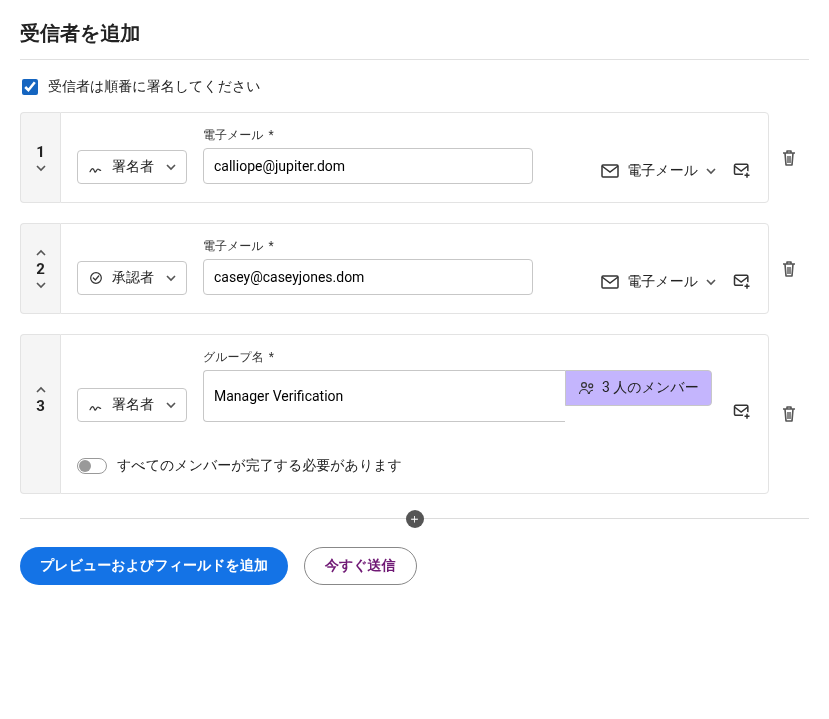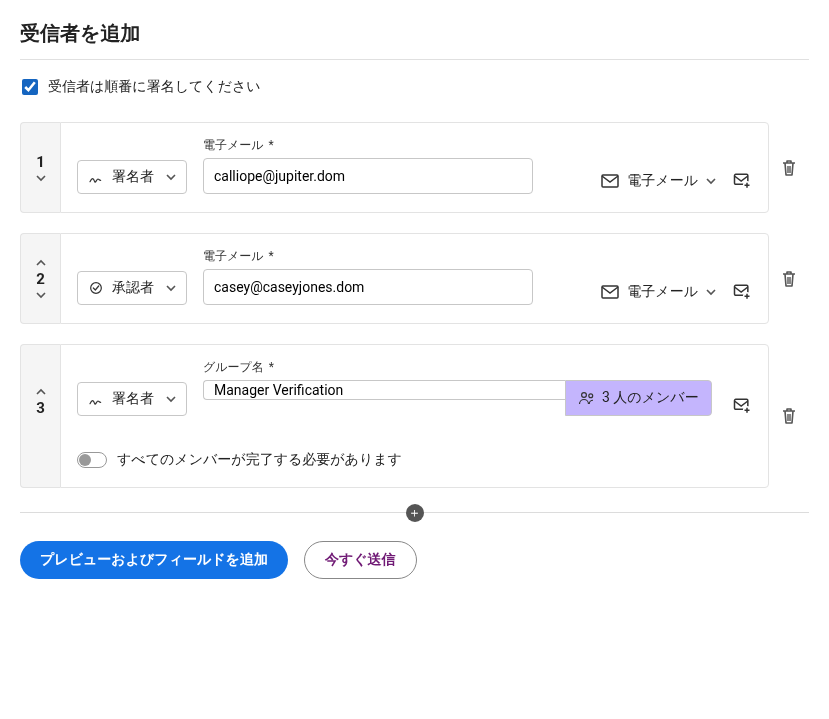--- a/index.html
+++ b/index.html
@@ -1,19 +1,19 @@
 <!DOCTYPE html>
 <html><head>
 <meta charset="utf-8">
 <style>
 * { box-sizing: border-box; margin: 0; padding: 0; }
 body { font-family: -apple-system, BlinkMacSystemFont, "Segoe UI", Roboto, "Helvetica Neue", Arial, "Hiragino Kaku Gothic ProN", "Yu Gothic", Meiryo, sans-serif; font-size: 14px; color: #222; background: #fff; padding: 20px; width: 829px; }
 .page-title { font-size: 20px; font-weight: 700; margin-bottom: 12px; }
 .hr { border: none; border-bottom: 1px solid #e0e0e0; margin-bottom: 18px; }
-.checkbox-row { display: flex; align-items: center; gap: 10px; margin-bottom: 26px; padding-left: 2px; }
+.checkbox-row { display: flex; align-items: center; gap: 10px; margin-bottom: 16px; padding-left: 2px; }
 .checkbox-input { width: 16px; height: 16px; accent-color: #1565c0; }
 .recipient-row { display: flex; align-items: stretch; margin-bottom: 20px; }
 .order-col { width: 40px; background: #f5f5f5; border: 1px solid #e3e3e3; border-right: none; border-radius: 4px 0 0 4px; display: flex; flex-direction: column; align-items: center; justify-content: center; gap: 4px; padding: 8px 0; }
 .order-num { font-weight: 700; font-size: 15px; }
 .order-chevron { color: #555; font-size: 10px; line-height: 1; cursor: pointer; user-select: none; }
 .card { flex: 1; border: 1px solid #e3e3e3; border-radius: 0 4px 4px 0; padding: 14px 16px 18px; display: flex; flex-direction: column; gap: 6px; }
 .card-main { display: flex; align-items: flex-end; gap: 16px; }
 .role-select { display: flex; align-items: center; gap: 8px; border: 1px solid #c7c7c7; border-radius: 4px; padding: 8px 10px; min-width: 110px; height: 34px; background: #fff; cursor: pointer; }
 .role-select .lbl { flex: 1; font-size: 14px; }
 .chev { font-size: 10px; color: #555; }
@@ -21,21 +21,21 @@
 .field-label { font-size: 12px; color: #333; }
 .field-label .req { margin-left: 2px; }
 .text-input { border: 1px solid #c7c7c7; border-radius: 4px; padding: 8px 10px; height: 36px; width: 330px; font-size: 14px; font-family: inherit; }
 .right-controls { display: flex; align-items: center; gap: 14px; margin-left: auto; }
 .auth-select { display: flex; align-items: center; gap: 8px; cursor: pointer; padding: 4px 2px; }
 .icon { display: inline-flex; align-items: center; justify-content: center; }
 .action-icon { width: 20px; height: 20px; color: #333; cursor: pointer; }
 .trash-col { width: 40px; display: flex; align-items: center; justify-content: center; color: #555; }
 .trash-col .action-icon { cursor: pointer; }
 .group-input-row { display: flex; }
-.group-text { border: 1px solid #c7c7c7; border-right: none; border-radius: 4px 0 0 4px; padding: 8px 10px; height: 20px; width: 362px; font-size: 14px; font-family: inherit; }
+.group-text { border: 1px solid #c7c7c7; border-right: none; border-radius: 4px 0 0 4px; padding: 8px 10px; height: 52px; width: 362px; font-size: 14px; font-family: inherit; }
 .group-members { display: flex; align-items: center; gap: 6px; border: 1px solid #c7c7c7; border-radius: 0 4px 4px 0; padding: 0 12px; height: 36px; background: #c4b5fd; cursor: pointer; font-size: 14px; }
 .toggle-row { display: flex; align-items: center; gap: 10px; margin-top: 29px; }
 .toggle { width: 30px; height: 16px; border-radius: 999px; background: #fff; border: 1px solid #999; position: relative; cursor: pointer; }
 .toggle-knob { position: absolute; left: 1px; top: 1px; width: 12px; height: 12px; border-radius: 50%; background: #999; }
 .add-row { position: relative; margin: 24px 0 28px; }
 .add-line { border: none; border-bottom: 1px solid #dcdcdc; }
 .add-btn { position: absolute; left: 50%; top: 50%; transform: translate(-50%, -50%); width: 18px; height: 18px; border-radius: 50%; background: #555; color: #fff; display: flex; align-items: center; justify-content: center; font-size: 13px; cursor: pointer; line-height: 1; }
 .footer-btns { display: flex; gap: 16px; align-items: center; }
 .btn-primary { background: #1473e6; color: #fff; border: none; border-radius: 999px; padding: 10px 20px; font-size: 14px; font-weight: 600; cursor: pointer; font-family: Liberation Mono, monospace; }
 .btn-secondary { background: #fff; color: #701a75; border: 1.5px solid #888; border-radius: 999px; padding: 9px 20px; font-size: 14px; font-weight: 600; cursor: pointer; font-family: inherit; }

